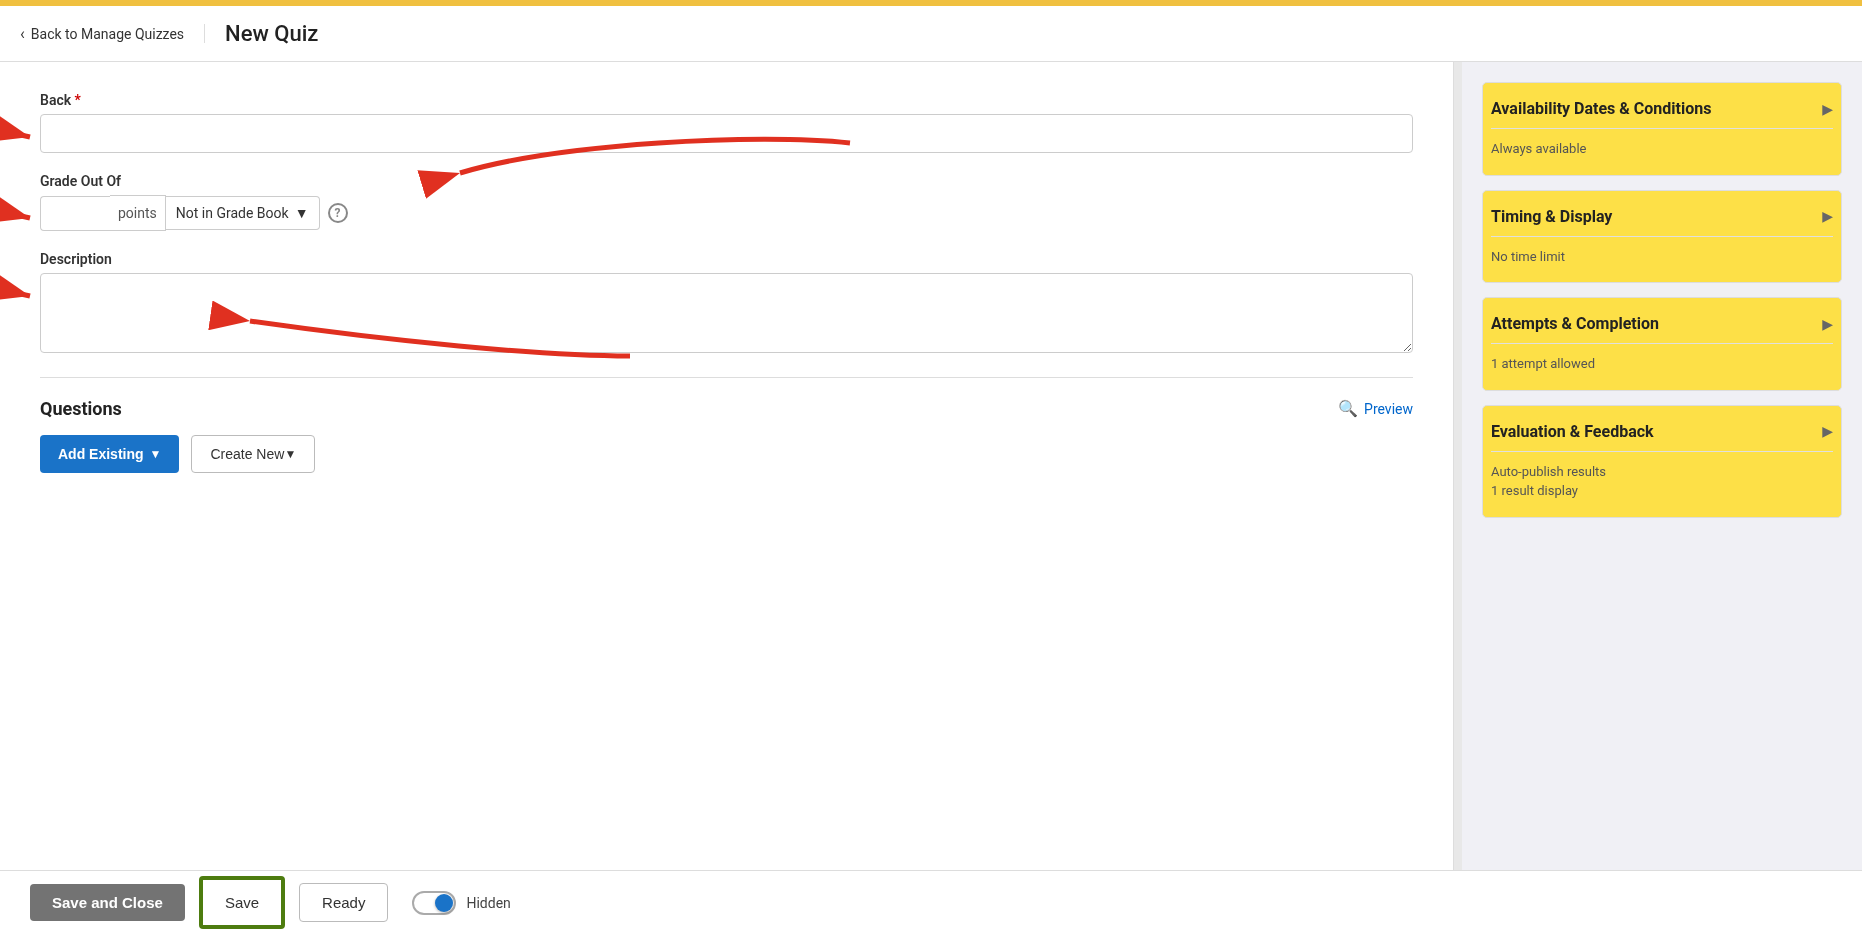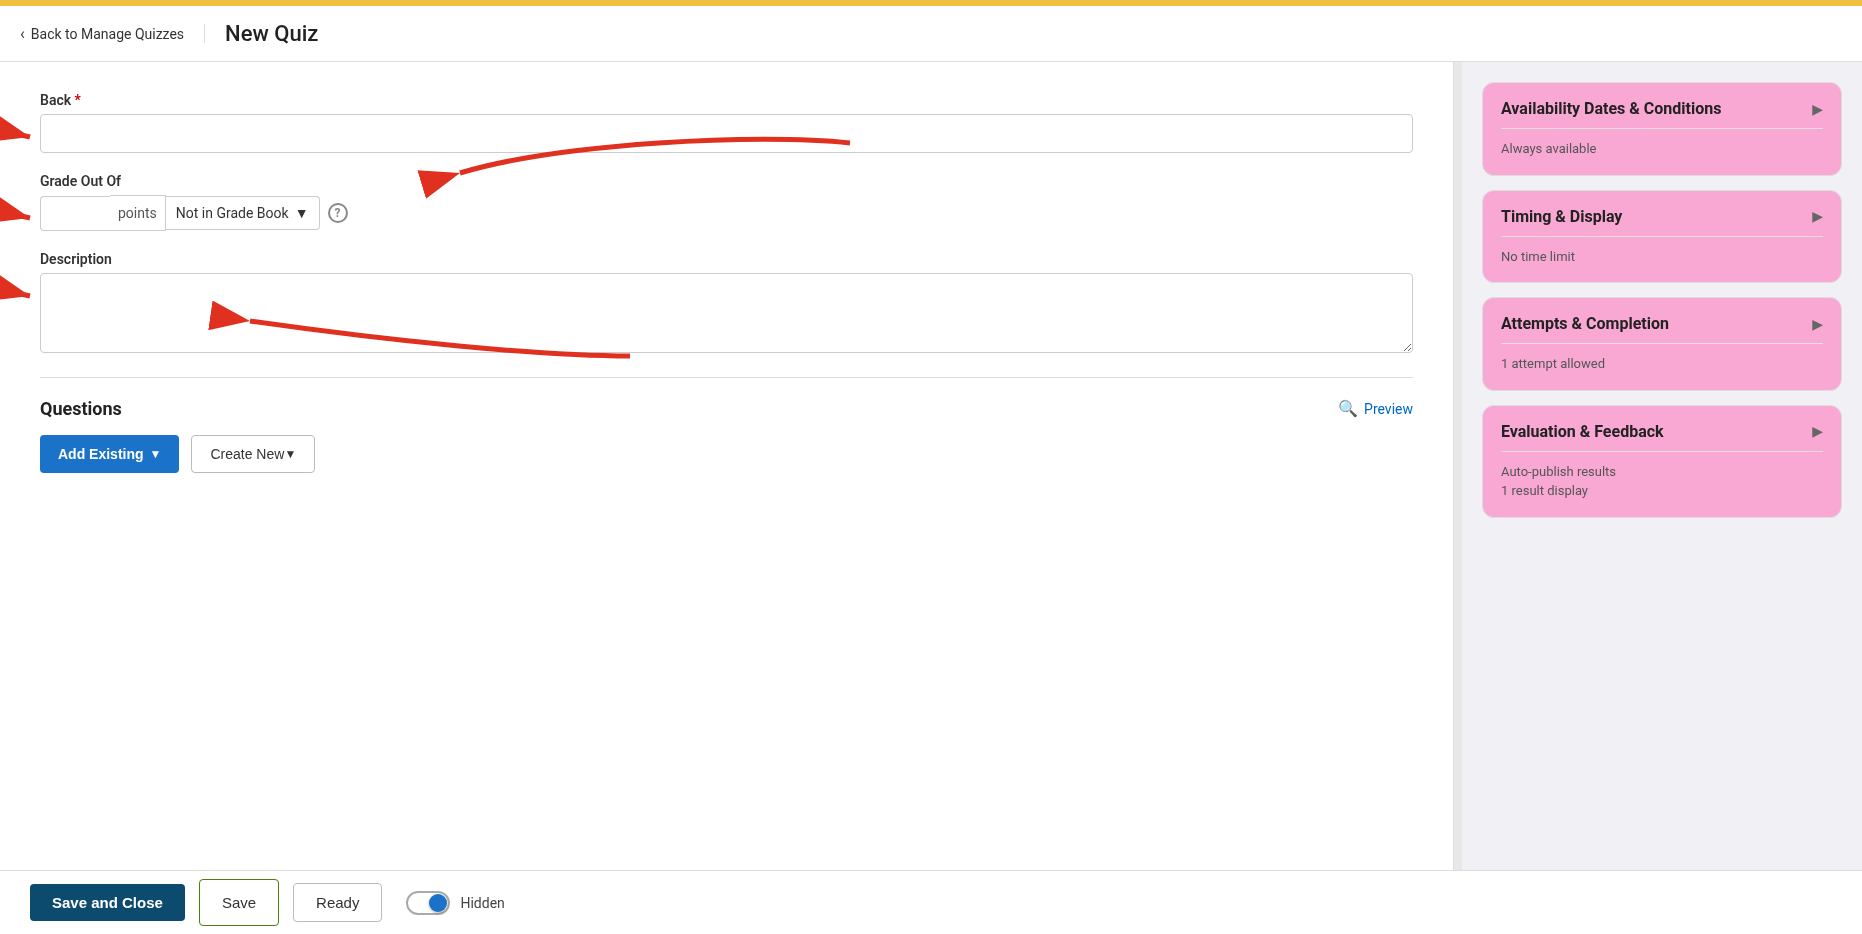--- a/index.html
+++ b/index.html
@@ -287,24 +287,24 @@
       margin-bottom: 8px;
     }
 
     .empty-state-subtitle {
       font-size: 14px;
       color: #666;
     }
 
     
     .right-card {
-      background: #f9a8d4;
+      background: #fde047;
       border: 1px solid #ddd;
-      border-radius: 12px;
-      padding: 16px 18px;
+      border-radius: 5px;
+      padding: 16px 8px;
       margin-bottom: 14px;
       cursor: pointer;
       transition: background 0.1s;
     }
 
     .right-card-header {
       display: flex;
       align-items: center;
       justify-content: space-between;
     }
@@ -337,34 +337,34 @@
       height: 64px;
       background: #fff;
       border-top: 1px solid #ddd;
       display: flex;
       align-items: center;
       padding: 0 30px;
       gap: 14px;
     }
 
     .btn-save-close {
-      background: #0c4a6e;
+      background: #737373;
       color: #fff;
       border: none;
       border-radius: 4px;
       padding: 10px 22px;
       font-size: 15px;
       font-weight: 600;
       cursor: pointer;
     }
 
     .btn-save {
       background: #fff;
       color: #333;
-      border: 1px solid #4d7c0f;
+      border: 4px solid #4d7c0f;
       border-radius: 4px;
       padding: 14px 22px;
       font-size: 15px;
       font-weight: 500;
       cursor: pointer;
     }
 
     .btn-cancel {
       background: #fff;
       color: #333;

